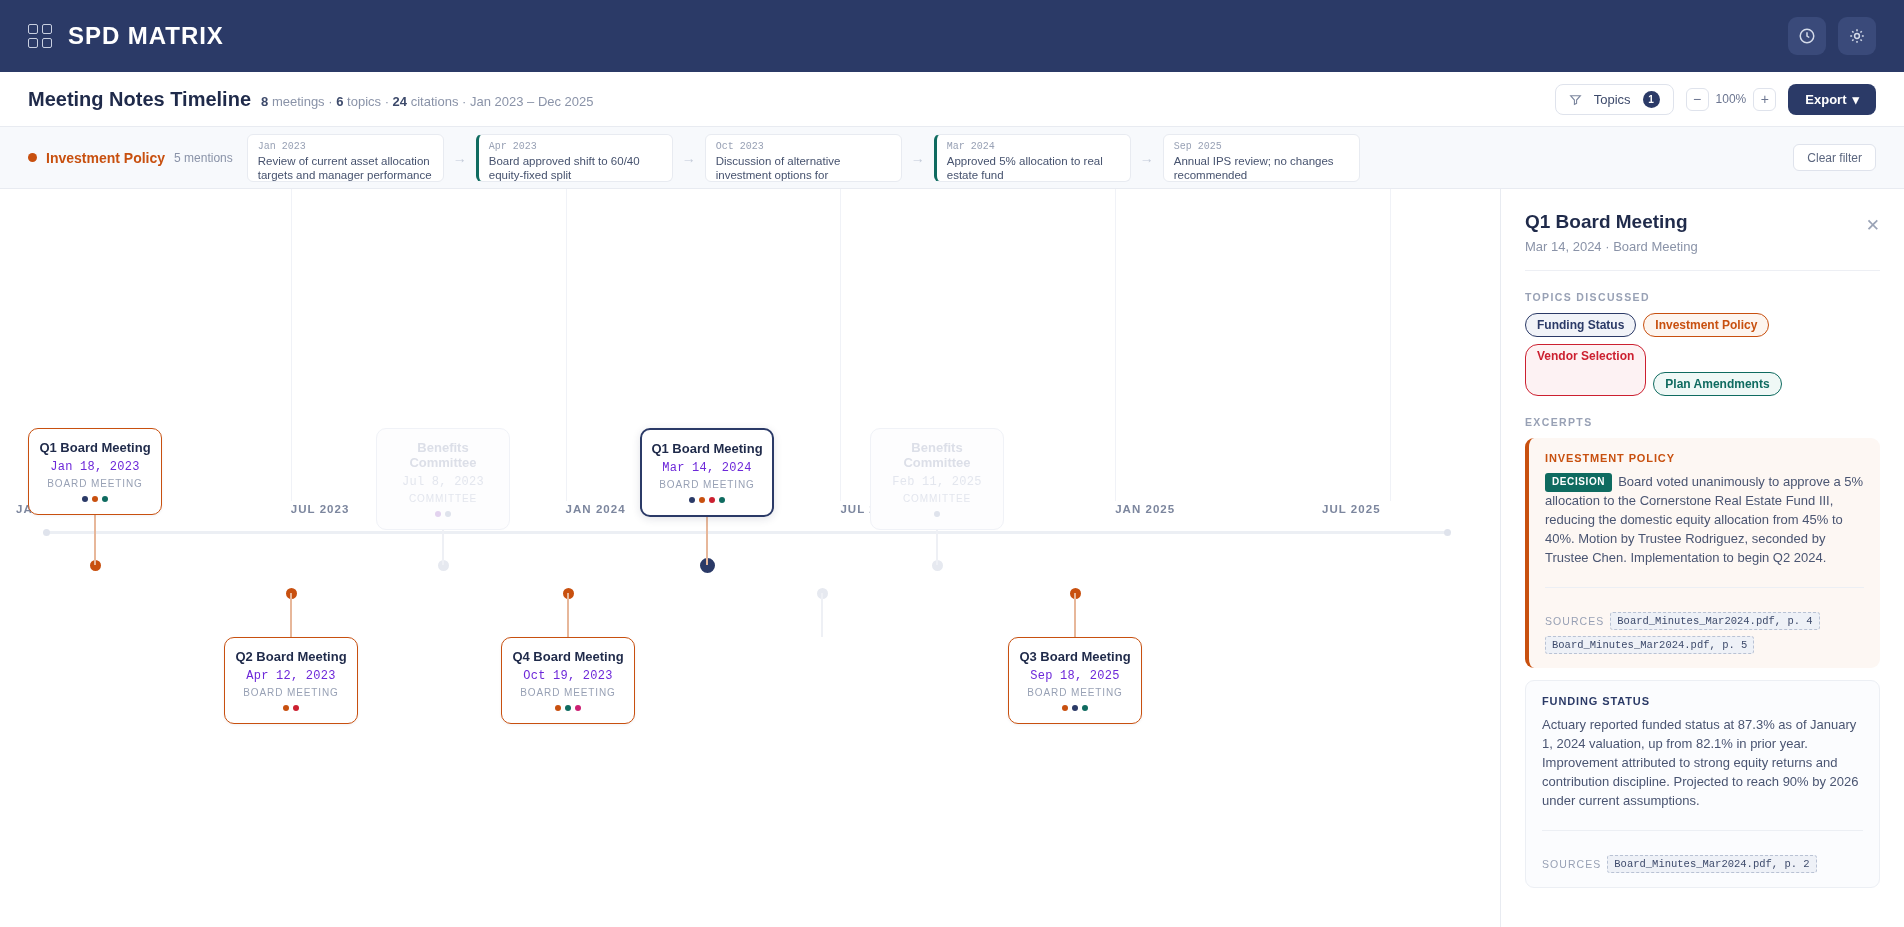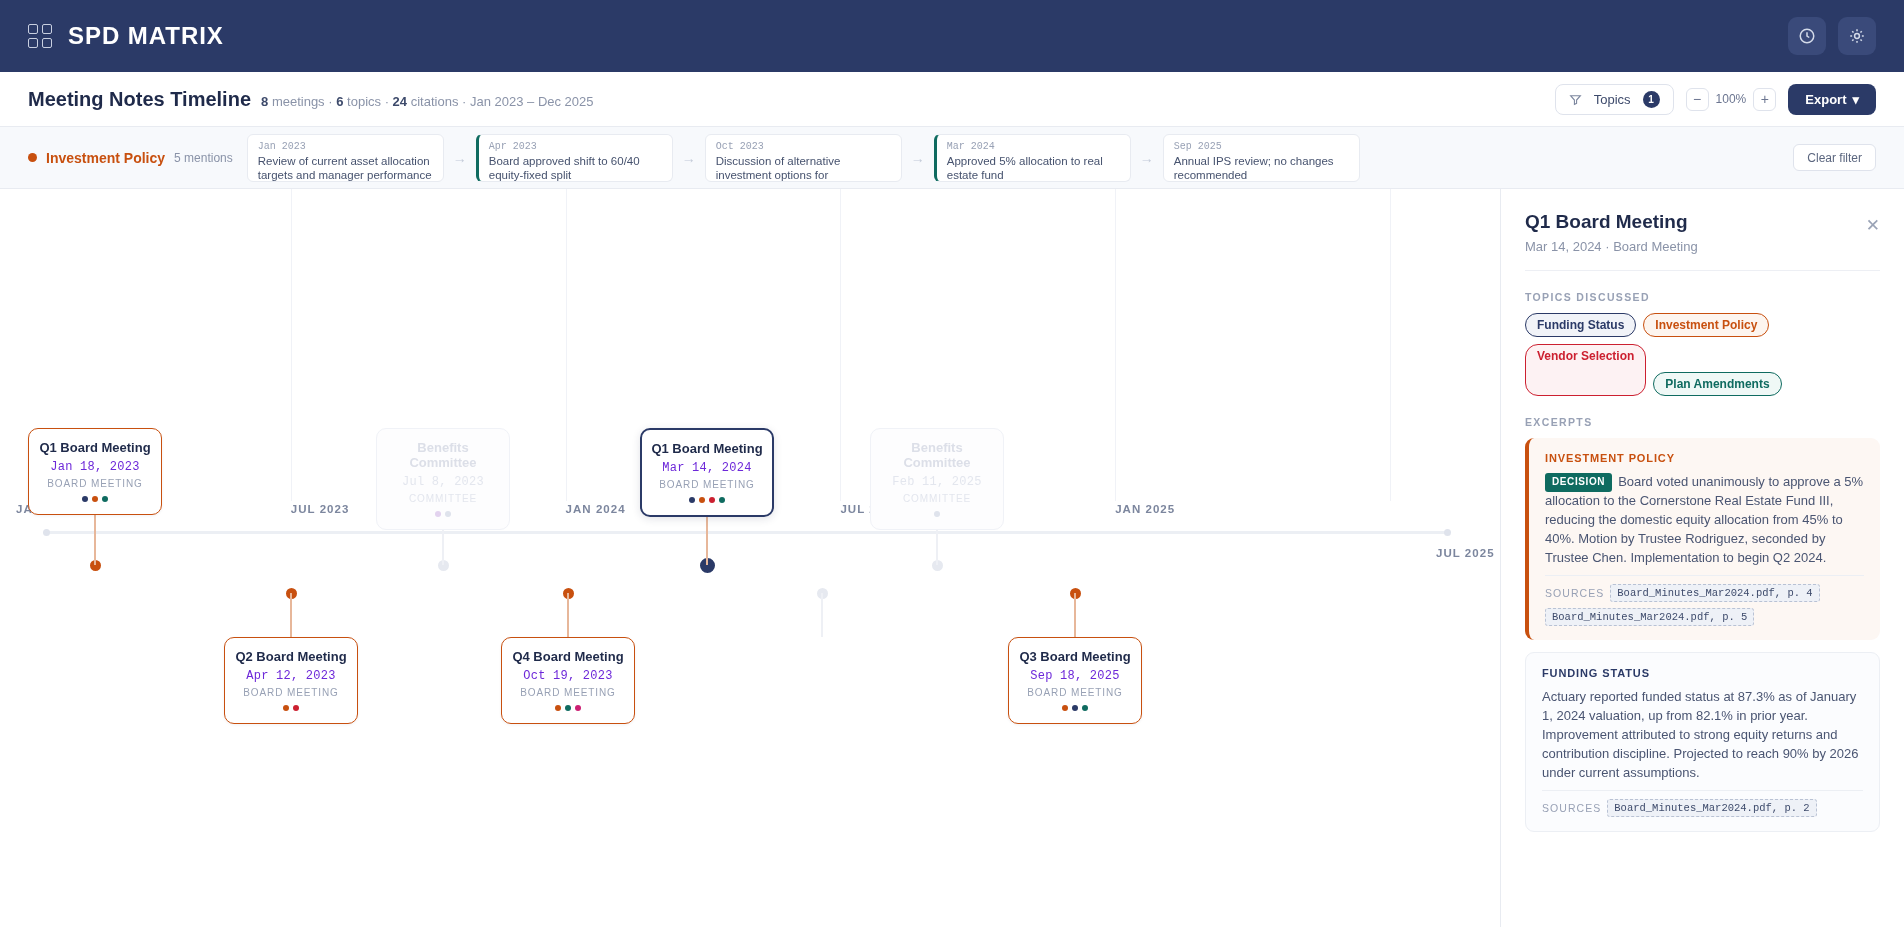--- a/index.html
+++ b/index.html
@@ -156,21 +156,21 @@
   .ex-topic {
     font-size: 11px; font-weight: bold; letter-spacing: 0.08em; margin-bottom: 9px;
   }
   .ex-body { font-size: 13px; line-height: 1.46; color: #4a5572; }
   .tag-decision {
     display: inline-block; background: #0f6b60; color: #fff; font-size: 10px;
     font-weight: bold; letter-spacing: 0.06em; padding: 2px 7px; border-radius: 3px;
     margin-right: 6px; vertical-align: 1px;
   }
   .srcrow {
-    border-top: 1px solid #eceff4; margin-top: 7px; padding-top: 8px;
+    border-top: 1px solid #eceff4; margin-top: 19px; padding-top: 24px;
     display: flex; flex-wrap: wrap; align-items: center; gap: 6px;
   }
   .src-label { font-size: 10.5px; letter-spacing: 0.1em; color: #98a1b5; }
   .src-chip {
     font-size: 10.5px; color: #3d4a6b; background: #eef1f7;
     border: 1px dashed #b9c2d4; border-radius: 3px; padding: 2px 6px;
   }
 </style>
 </head>
 <body>
@@ -277,21 +277,21 @@
     </div>
   <div class="tlab" style="left: 16px; top: 314px;">JAN 2023</div>
       <div class="tlab" style="left: 290.792px; top: 314px;">JUL 2023</div>
       <div class="gridline" style="left: 290.792px; top: 0px; height: 312px;"></div>
       <div class="tlab" style="left: 565.584px; top: 314px;">JAN 2024</div>
       <div class="gridline" style="left: 565.584px; top: 0px; height: 312px;"></div>
       <div class="tlab" style="left: 840.376px; top: 314px;">JUL 2024</div>
       <div class="gridline" style="left: 840.376px; top: 0px; height: 312px;"></div>
       <div class="tlab" style="left: 1115.17px; top: 314px;">JAN 2025</div>
       <div class="gridline" style="left: 1115.17px; top: 0px; height: 312px;"></div>
-      <div class="tlab" style="left: 1436px; top: 314px; margin-top: 44px;">JUL 2025</div>
+      <div class="tlab" style="left: 1322px; top: 314px;">JUL 2025</div>
       <div class="gridline" style="left: 1389.96px; top: 0px; height: 312px;"></div>
       <div class="node" style="left: 87.5px; top: 368.5px;"></div>
       <div class="stem" style="left: 94.25px; top: 313px; height: 63px;"></div>
       <div class="ev-card" style="left: 28px; top: 239px;">
         <div class="ev-title">Q1 Board Meeting</div>
         <div class="ev-date mono">Jan 18, 2023</div>
         <div class="ev-kind">BOARD MEETING</div>
         <div class="ev-dots">
           <i style="background: rgb(43, 58, 103);"></i>
           <i style="background: rgb(200, 80, 15);"></i>

